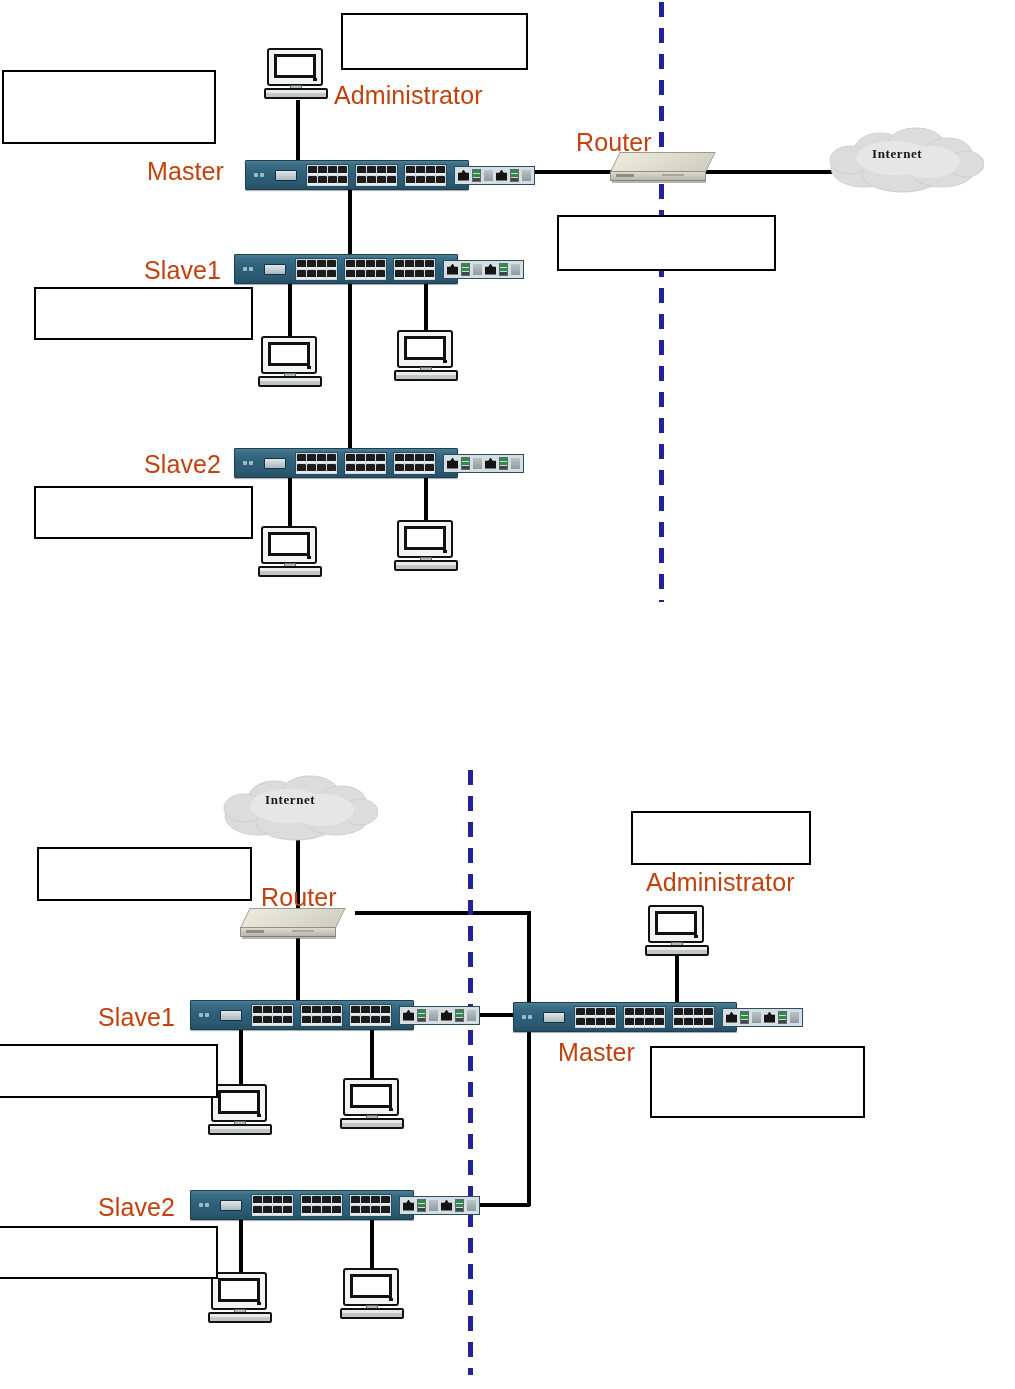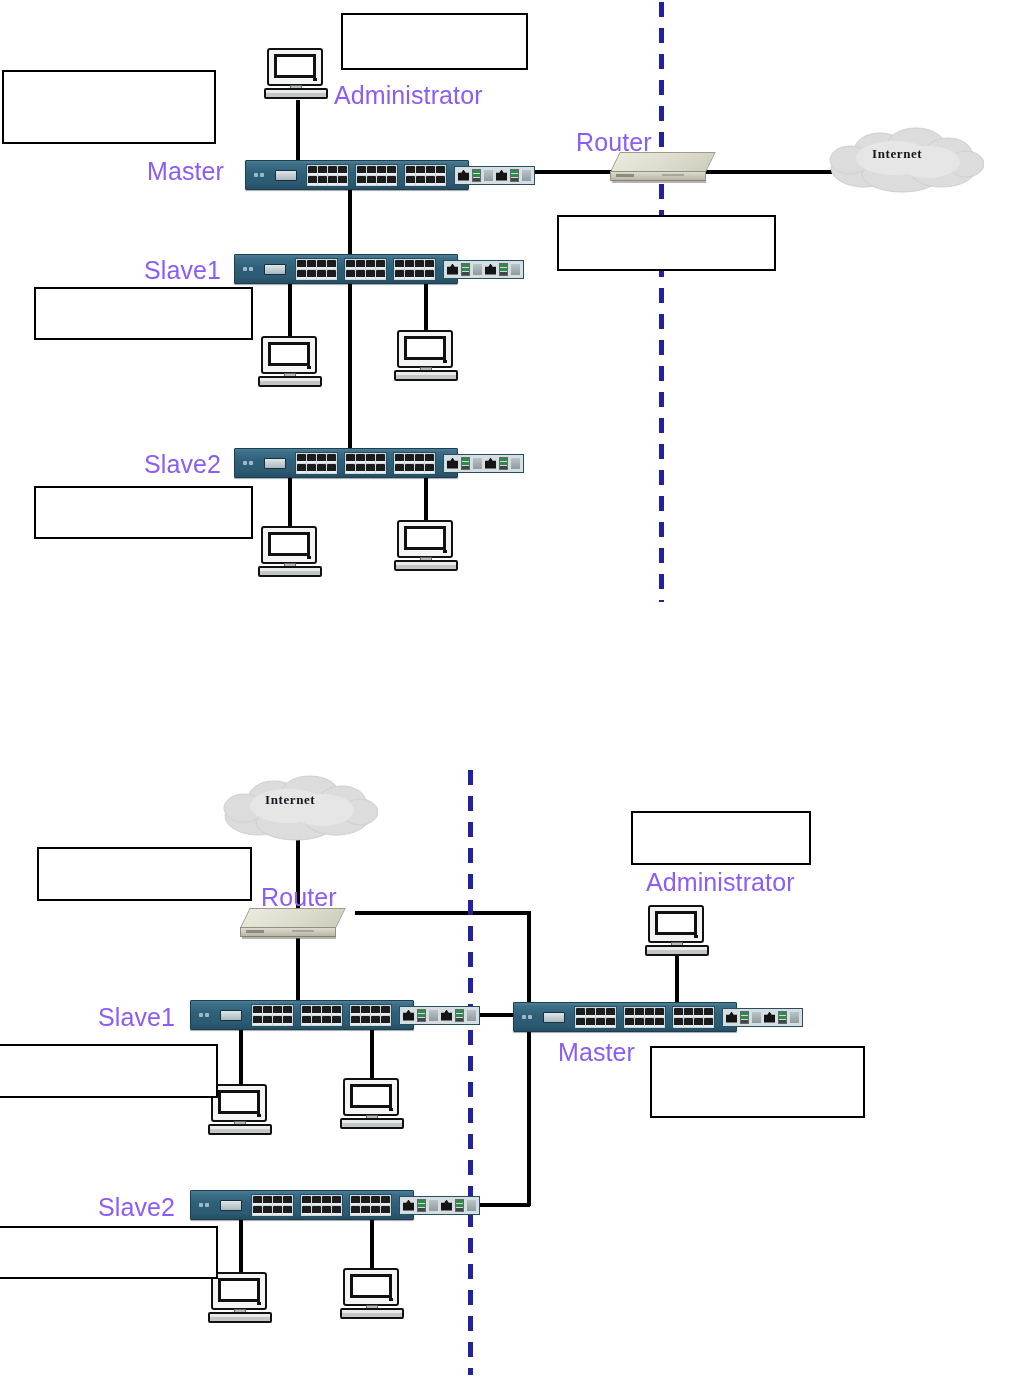--- a/index.html
+++ b/index.html
@@ -36,21 +36,21 @@
     padding: 3px 6px;
     white-space: pre-wrap;
     overflow: hidden;
   }
 
   
   .node-label {
     position: absolute;
     font-family: "Liberation Sans", sans-serif;
     font-size: 25px;
-    color: #8b5cf6;
+    color: #c2410c;
     letter-spacing: 0.1px;
     white-space: nowrap;
     z-index: 25;
   }
 
   
   .cable {
     position: absolute;
     background: #000000;
     z-index: 8;

